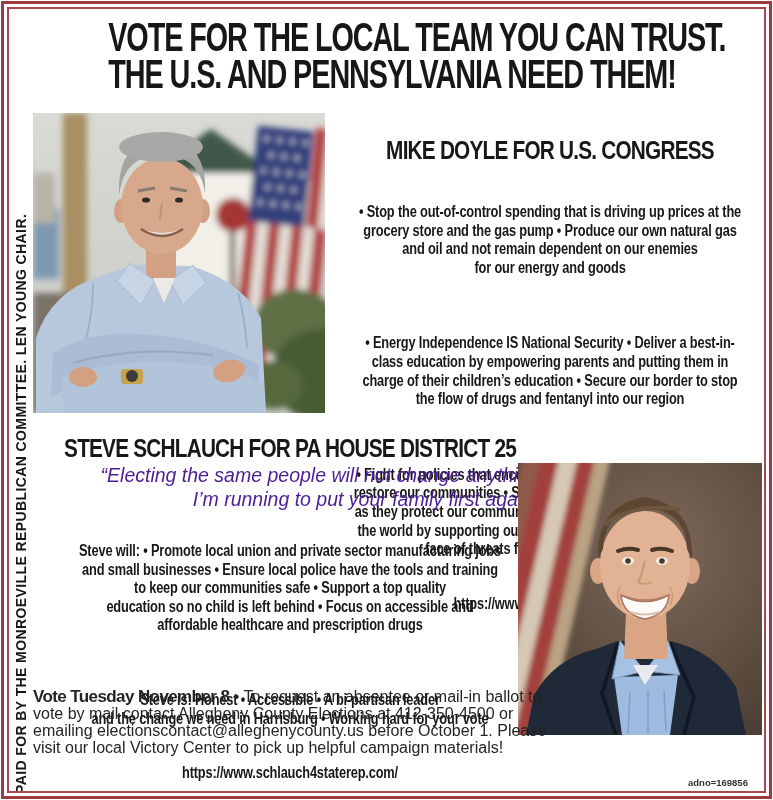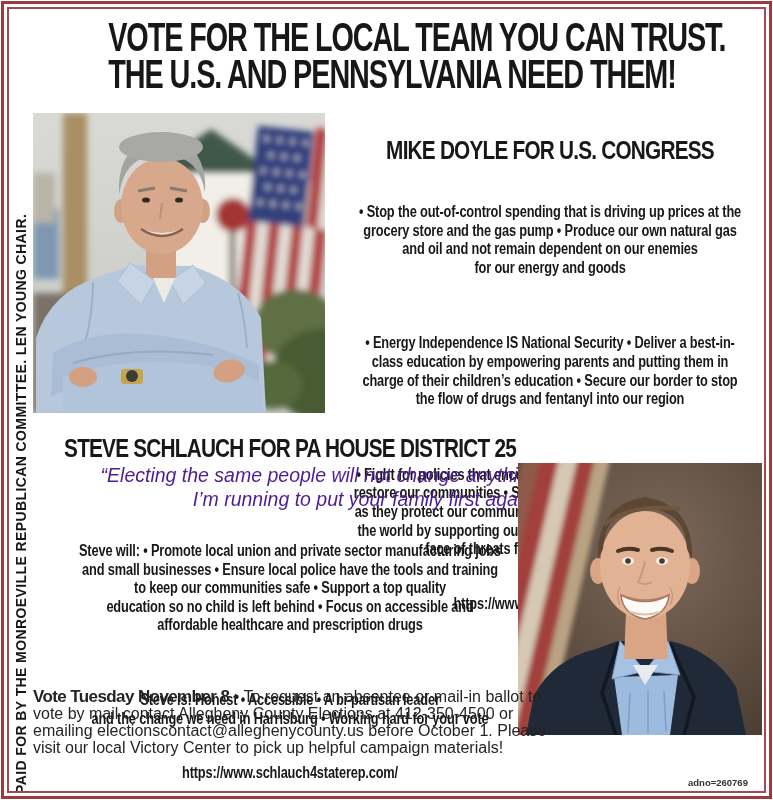--- a/index.html
+++ b/index.html
@@ -211,14 +211,14 @@
       <path d="M103,132 Q127,142 151,132" stroke="#b27c60" stroke-width="1.5" fill="none"></path>
       <path d="M112,149 Q127,154 142,149" stroke="#d8c2b2" stroke-width="2" fill="none"></path>
     </g>
   </svg>
 
   <div class="abs vote-block">
     <span class="vote-lead">Vote Tuesday November 8</span><span> • To request an absentee or mail-in ballot to vote by mail contact Allegheny County Elections at 412-350-4500 or emailing electionscontact@alleghenycounty.us before October 1. Please visit our local Victory Center to pick up helpful campaign materials!</span>
   </div>
 
 
-  <div class="abs adno">adno=260769</div>
+  <div class="abs adno">adno=169856</div>
 </div>
 
 </body></html>

